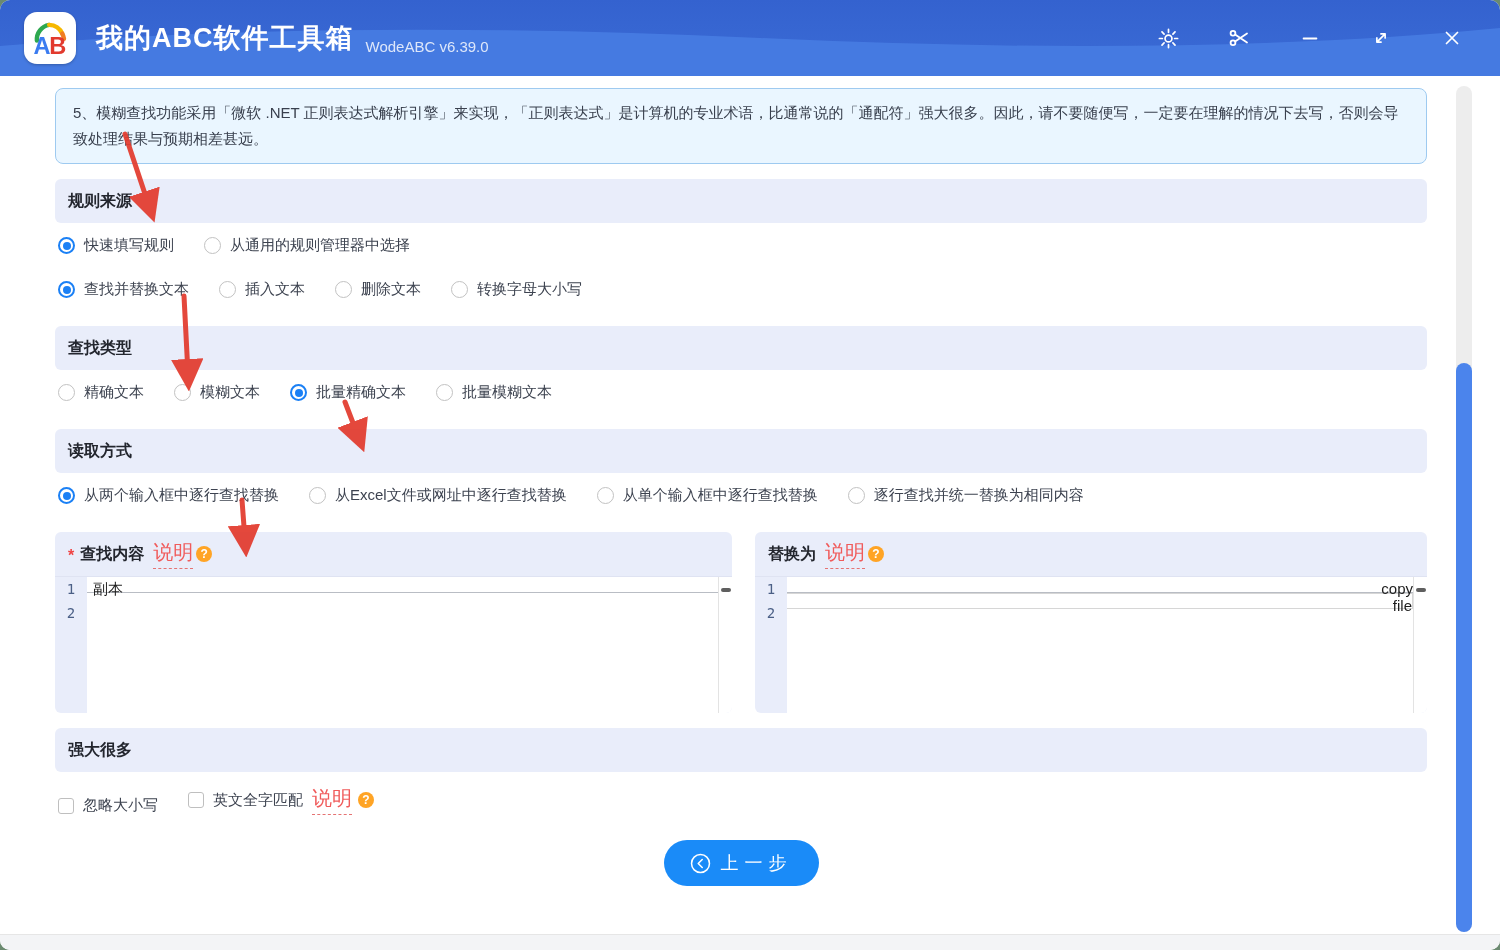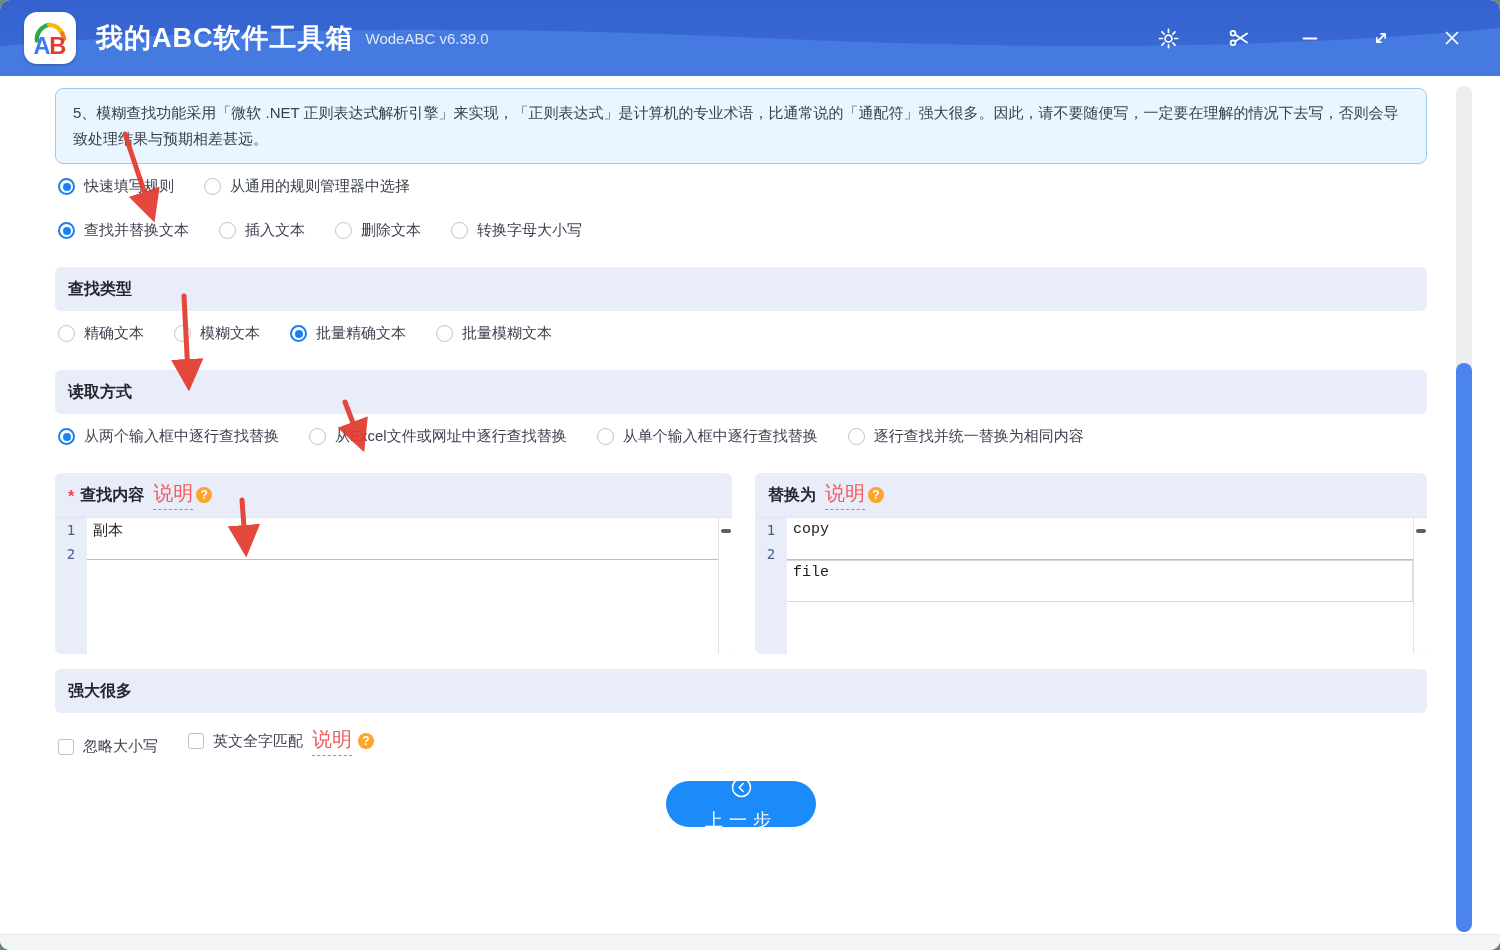--- a/index.html
+++ b/index.html
@@ -23,21 +23,21 @@
     color:#fff;
   }
   .titlebar .wave { position:absolute; inset:0; pointer-events:none; }
   .logo {
     width:52px; height:52px; background:#fff; border-radius:13px;
     display:flex; align-items:center; justify-content:center;
     position:relative; z-index:2; flex:0 0 52px;
     box-shadow:0 1px 3px rgba(0,0,0,.25);
   }
   .app-title { font-size:27px; font-weight:bold; margin-left:20px; z-index:2; letter-spacing:1px; }
-  .app-version { font-size:15px; margin-left:12px; color:rgba(255,255,255,.82); z-index:2; position:relative; top:0; }
+  .app-version { font-size:15px; margin-left:12px; color:rgba(255,255,255,.82); z-index:2; position:relative; top:8px; }
   .win-controls { margin-left:auto; display:flex; align-items:center; gap:47px; z-index:2; padding-right:12px; }
   .win-btn { width:24px; height:24px; display:flex; align-items:center; justify-content:center; cursor:pointer; }
   .win-btn svg { display:block; }
 
   
   .content { position:relative; flex:1; padding:12px 73px 0 55px; background:#fff; }
   .notice {
     border:1px solid #9ecaf0; background:#eaf6ff; border-radius:8px;
     padding:11px 17px; font-size:15px; line-height:26px; color:#39404e;
   }
@@ -63,34 +63,34 @@
   .panel { background:#e9edfa; border-radius:6px; overflow:hidden; }
   .panel.find { width:677px; }
   .panel.repl { flex:1; }
   .panel-header { height:44px; display:flex; align-items:center; padding:0 13px; font-size:16px; color:#23262e; }
   .panel-title { font-weight:bold; }
   .editor { height:137px; display:flex; border-top:1px solid #dfe3f2; }
   .gutter { width:32px; flex:0 0 32px; font-family:"DejaVu Sans Mono",monospace; font-size:14px; color:#4a5f86;
             text-align:center; padding-top:0; }
   .gutter div { height:24px; line-height:24px; }
   .code { flex:1; background:#fff; font-size:15px; color:#1d1d1d; }
-  .code .line { height:42px; line-height:23px; padding-left:6px; background:#fff; }
+  .code .line { height:16px; line-height:23px; padding-left:6px; background:#fff; }
   .code .line.l1 { border-bottom:1px solid #b9bdc4; }
   .code .line.l2 { border:1px solid #d6d6d6; border-left:none; }
-  .code.mono { font-family:Liberation Mono, monospace; }
+  .code.mono { font-family:Liberation Sans, sans-serif;text-align:right; }
   .vscroll { width:14px; flex:0 0 14px; background:#fff; border-left:1px solid #e3e3e3; }
   .vthumb { height:4px; background:#5f5f5f; margin:11px 1px 0 2px; border-radius:2px; }
 
   
   .footer { display:flex; justify-content:center; gap:30px; margin-top:13px; }
   .btn {
     height:46px; min-width:150px; border:none; border-radius:23px;
     background:#1a8bf8; color:#fff; font-size:18px;
     display:flex; align-items:center; justify-content:center; gap:10px;
-    padding:0 26px; cursor:pointer; font-family:inherit; letter-spacing:6px;flex-direction:column;
+    padding:0 26px; cursor:pointer; font-family:inherit; letter-spacing:6px;
   }
   .btn .circ { width:21px; height:21px; flex:0 0 21px; letter-spacing:0; }
 
   .bottom-strip { height:16px; flex:0 0 16px; background:#f3f4f6; border-top:1px solid #e6e6e6; }
 
   
   .page-scroll { position:absolute; right:28px; top:86px; width:16px; height:846px; background:#ededed; border-radius:8px; z-index:10; }
   .page-scroll .thumb { position:absolute; left:0; width:16px; top:277px; height:569px; background:#4b84ec; border-radius:8px; }
 
   .arrows { position:absolute; inset:0; z-index:40; pointer-events:none; }
@@ -145,20 +145,21 @@
           <path d="M6 6l12 12M18 6L6 18"></path>
         </svg>
       </div>
     </div>
   </div>
 
   <div class="content">
 
     <div class="notice">5、模糊查找功能采用「微软 .NET 正则表达式解析引擎」来实现，「正则表达式」是计算机的专业术语，比通常说的「通配符」强大很多。因此，请不要随便写，一定要在理解的情况下去写，否则会导致处理结果与预期相差甚远。</div>
 
+    <div class="sec-header">规则来源</div>
     <div class="opt-row">
       <div class="opt">
         <span class="radio sel"></span>
         <span>快速填写规则</span>
       </div>
       <div class="opt">
         <span class="radio"></span>
         <span>从通用的规则管理器中选择</span>
       </div>
     </div>

